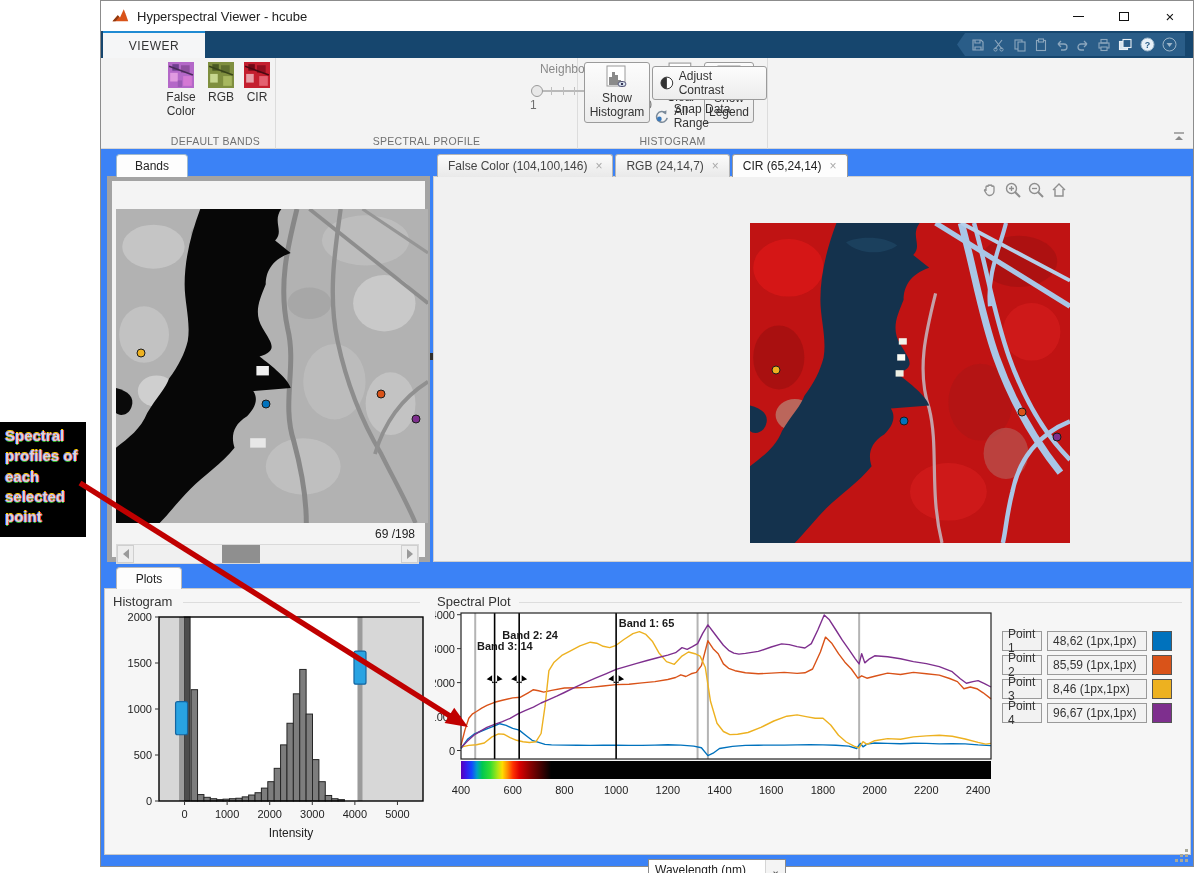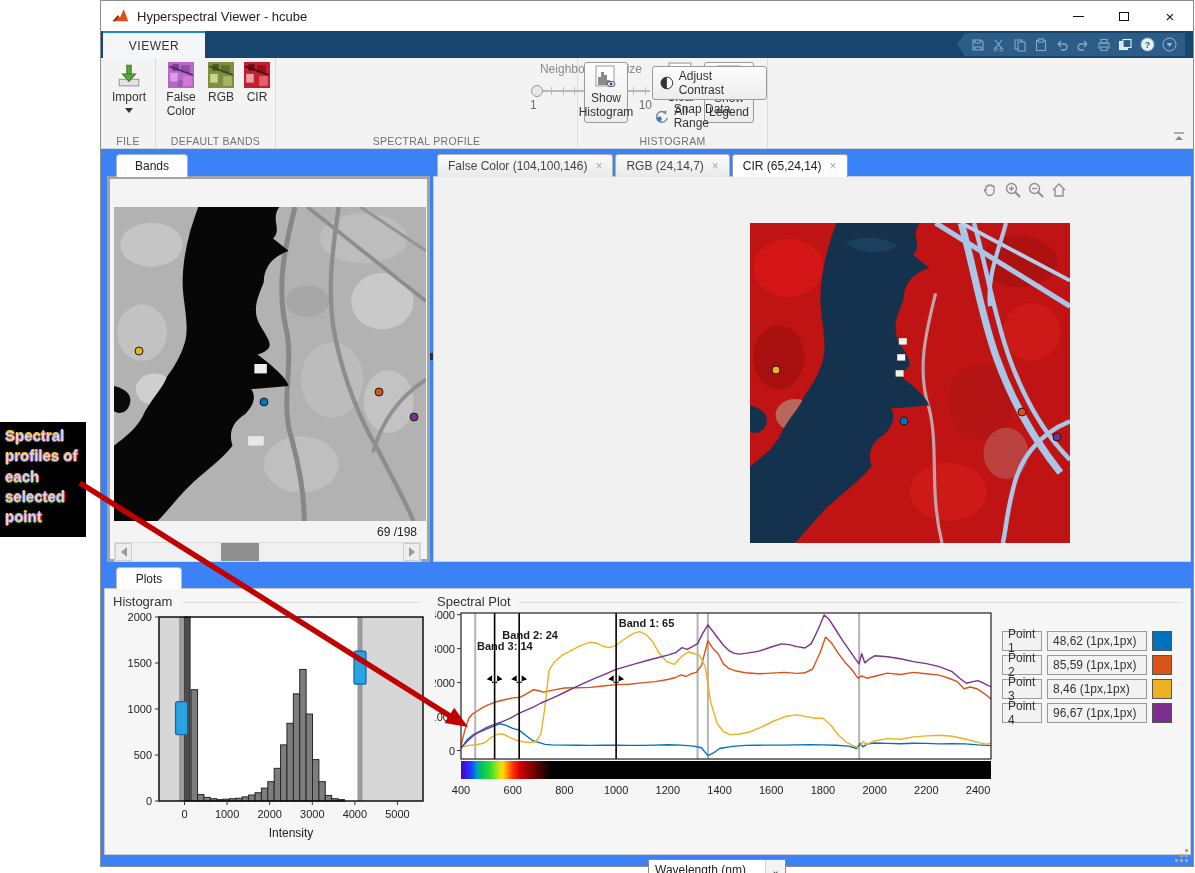--- a/index.html
+++ b/index.html
@@ -38,21 +38,21 @@
   #nslider .rail { position:absolute; left:0; right:0; top:4px; height:2px; background:#b9b9b9; }
   #nslider .tick { position:absolute; top:1px; width:1px; height:8px; background:#bdbdbd; }
   #nslider .knob { position:absolute; left:-1px; top:-1px; width:12px; height:12px; border-radius:50%; background:#e8e8e8; border:1px solid #9a9a9a; }
   #nslider .tlabels { display:flex; justify-content:space-between; padding:0 2px; color:#6f6f6f; }
   #ribbon-collapse { position:absolute; right:8px; bottom:6px; color:#8a8a8a; }
 
   
   .paneltab { position:absolute; background:#fdfdfd; border:1px solid #9fb9cd; border-bottom:none; border-radius:4px 4px 0 0; display:flex; align-items:center; justify-content:center; font-size:12px; color:#222; z-index:3; }
   #bands-panel { position:absolute; left:3px; top:152px; width:327px; height:411px; }
   #bands-tab { left:12px; top:1px; width:72px; height:23px; }
-  #bands-body { position:absolute; left:3px; top:23px; right:1px; bottom:2px; border:3px solid #a3a3a3; background:#f4f4f4;padding-left:15px; }
+  #bands-body { position:absolute; left:3px; top:23px; right:1px; bottom:2px; border:5px solid #a3a3a3; background:#f4f4f4;padding-left:15px; }
   #bands-image { position:absolute; left:4px; top:28px; width:312px; height:314px; }
   #band-indicator { position:absolute; right:10px; top:346px; font-size:12px; color:#222; }
   #bands-scrollbar { position:absolute; left:4px; right:6px; top:363px; height:20px; background:#f0f0f0; border:1px solid #d9d9d9; display:flex; }
   .sb-btn { width:17px; height:100%; background:#ededed; border:1px solid #cfcfcf; display:flex; align-items:center; justify-content:center; }
   .sb-track { position:relative; flex:1; }
   #sb-thumb { position:absolute; left:33%; top:0; width:38px; height:100%; background:#8f8f8f; }
   .tri-l { width:0; height:0; border-top:5px solid transparent; border-bottom:5px solid transparent; border-right:6px solid #9a9a9a; }
   .tri-r { width:0; height:0; border-top:5px solid transparent; border-bottom:5px solid transparent; border-left:6px solid #9a9a9a; }
 
   #image-panel { position:absolute; left:332px; top:152px; right:2px; height:411px; }
@@ -159,32 +159,20 @@
           </svg>
         <svg width="15" height="15" viewBox="0 0 15 15">
             <circle cx="7.5" cy="7.5" r="6.5" fill="none" stroke="#9db5c8"></circle>
             <path d="M4.5,6 h6 l-3,4 z" fill="#9db5c8"></path>
           </svg>
       </div>
     </div>
 
     <div id="ribbon">
 
-      <div class="rgroup" style="left:0;width:55px;">
-        <div class="bigbtn" style="left:8px;width:40px;">
-          <svg class="ic" width="26" height="26" viewBox="0 0 24 24">
-            <rect x="3" y="16" width="18" height="6" fill="#e3e3e3" stroke="#9a9a9a"></rect>
-            <rect x="10" y="3" width="4" height="8" fill="#58a33a" stroke="#3e7d28"></rect>
-            <path d="M6,11 h12 l-6,7 z" fill="#58a33a" stroke="#3e7d28"></path>
-          </svg>
-          <span>Import</span>
-          <span class="caret-down"></span>
-        </div>
-        <div class="seclabel">FILE</div>
-      </div>
 
       <div class="rgroup" style="left:55px;width:120px;">
         <div class="bigbtn" style="left:4px;width:42px;">
           <svg class="ic" width="26" height="26" viewBox="0 0 24 24">
             <rect width="24" height="24" fill="#b468c8"></rect>
               <rect x="2" y="10" width="7" height="8" fill="#e09ae0"></rect>
               <rect x="12" y="3" width="8" height="7" fill="#8f4fa0"></rect>
               <rect x="14" y="13" width="8" height="9" fill="#d478d4"></rect>
               <rect x="4" y="2" width="6" height="6" fill="#6f3f8f"></rect>
               <rect x="9" y="17" width="4" height="6" fill="#9a5ab4"></rect>
@@ -257,21 +245,21 @@
             <rect x="4" y="5" width="6" height="5" fill="#2e75c8"></rect>
             <rect x="4" y="14" width="6" height="5" fill="#e07a2e"></rect>
             <path d="M12,7.5 h7 M12,16.5 h7" stroke="#444" stroke-width="2"></path>
           </svg>
           <span>Show Legend</span>
         </div>
         <div class="seclabel">SPECTRAL PROFILE</div>
       </div>
 
       <div class="rgroup" style="left:477px;width:190px;">
-        <div class="bigbtn pressedbox" style="left:6px;width:44px;padding:2px 8px;">
+        <div class="bigbtn pressedbox" style="left:6px;width:66px;padding:2px 8px;">
           <svg class="ic" width="24" height="24" viewBox="0 0 24 24">
             <rect x="2" y="1" width="18" height="20" fill="#ffffff" stroke="#9a9a9a"></rect>
             <rect x="4" y="12" width="3" height="8" fill="#8a8a8a"></rect>
             <rect x="7" y="7" width="3" height="13" fill="#8a8a8a"></rect>
             <rect x="10" y="10" width="3" height="10" fill="#8a8a8a"></rect>
             <rect x="13" y="15" width="3" height="5" fill="#8a8a8a"></rect>
             <ellipse cx="17" cy="19" rx="4" ry="2.6" fill="#dfeaf4" stroke="#557"></ellipse>
             <circle cx="17" cy="19" r="1.2" fill="#335"></circle>
           </svg>
           <span>Show Histogram</span>

